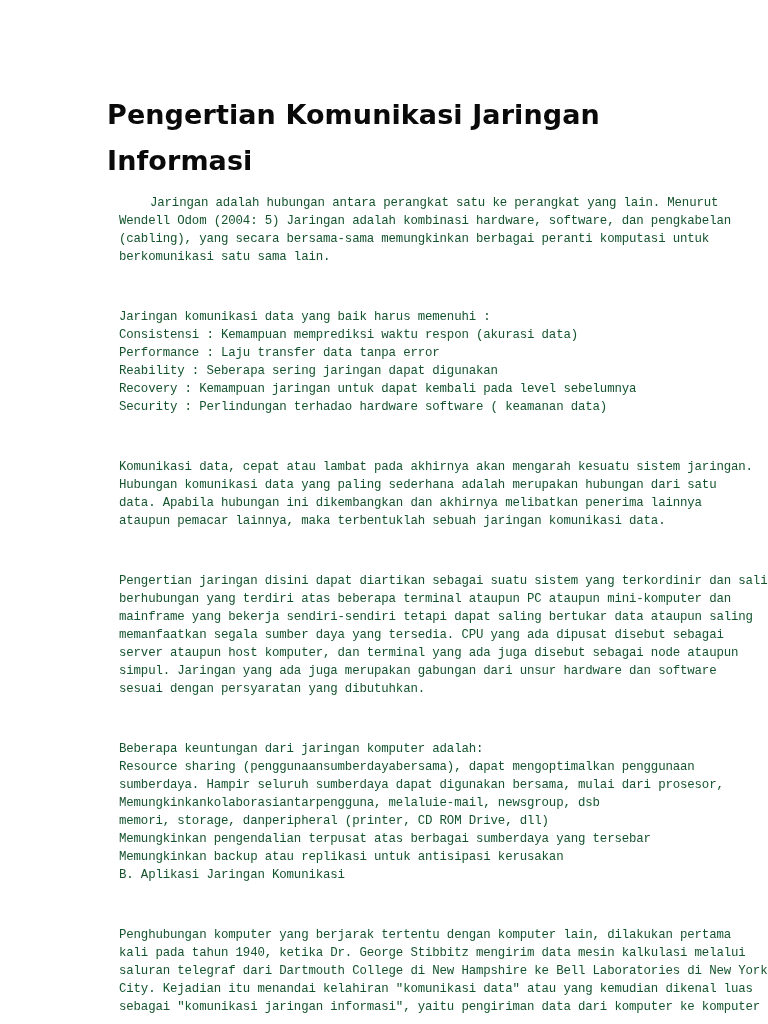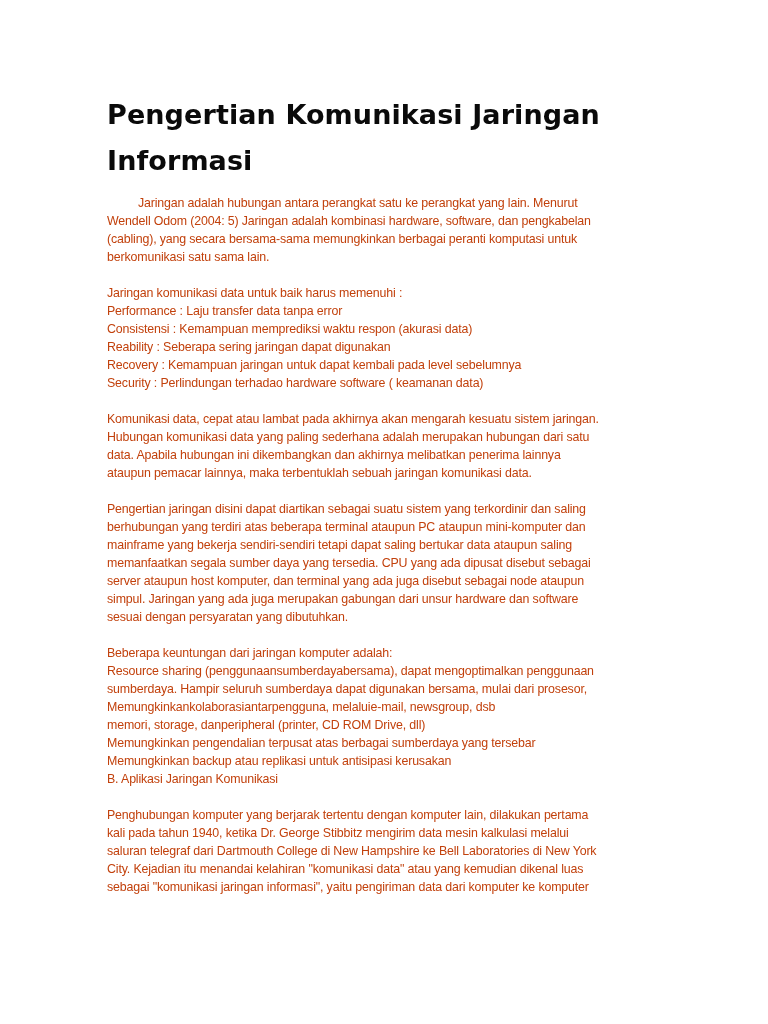--- a/index.html
+++ b/index.html
@@ -24,25 +24,25 @@
     font-family: "DejaVu Sans", sans-serif;
     font-weight: bold;
     font-size: 27px;
     line-height: 46px;
     color: #0a0a0a;
     margin: 0;
     letter-spacing: 0.1px;
   }
   .title .line { display: block; white-space: nowrap; }
   .para {
-    font-family: Liberation Sans, sans-serif;
+    font-family: Liberation Mono, monospace;
     font-size: 12.4px;
     line-height: 18px;
-    color: #c2410c;
-    margin: 0;
+    color: #14532d;
+    margin: 12px;
     letter-spacing: -0.15px;
   }
   .para .line { display: block; white-space: nowrap; }
   .para .indent { padding-left: 31px; }
   .p1 { margin-top: 10px; }
   .gap { height: 18px; }
 </style>
 </head>
 <body>
 
@@ -54,23 +54,23 @@
 
   <p class="para p1">
     <span class="line indent">Jaringan adalah hubungan antara perangkat satu ke perangkat yang lain. Menurut</span>
     <span class="line">Wendell Odom (2004: 5) Jaringan adalah kombinasi hardware, software, dan pengkabelan</span>
     <span class="line">(cabling), yang secara bersama-sama memungkinkan berbagai peranti komputasi untuk</span>
     <span class="line">berkomunikasi satu sama lain.</span>
   </p>
   <div class="gap"></div>
 
   <p class="para">
-    <span class="line">Jaringan komunikasi data untuk baik harus memenuhi :</span>
+    <span class="line">Jaringan komunikasi data yang baik harus memenuhi :</span>
+    <span class="line">Consistensi : Kemampuan memprediksi waktu respon (akurasi data)</span>
     <span class="line">Performance : Laju transfer data tanpa error</span>
-    <span class="line">Consistensi : Kemampuan memprediksi waktu respon (akurasi data)</span>
     <span class="line">Reability : Seberapa sering jaringan dapat digunakan</span>
     <span class="line">Recovery : Kemampuan jaringan untuk dapat kembali pada level sebelumnya</span>
     <span class="line">Security : Perlindungan terhadao hardware software ( keamanan data)</span>
   </p>
   <div class="gap"></div>
 
   <p class="para">
     <span class="line">Komunikasi data, cepat atau lambat pada akhirnya akan mengarah kesuatu sistem jaringan.</span>
     <span class="line">Hubungan komunikasi data yang paling sederhana adalah merupakan hubungan dari satu</span>
     <span class="line">data. Apabila hubungan ini dikembangkan dan akhirnya melibatkan penerima lainnya</span>

